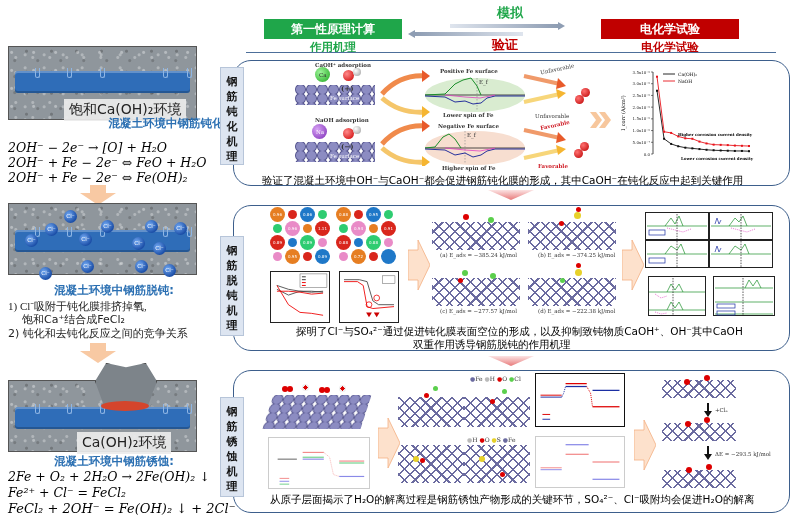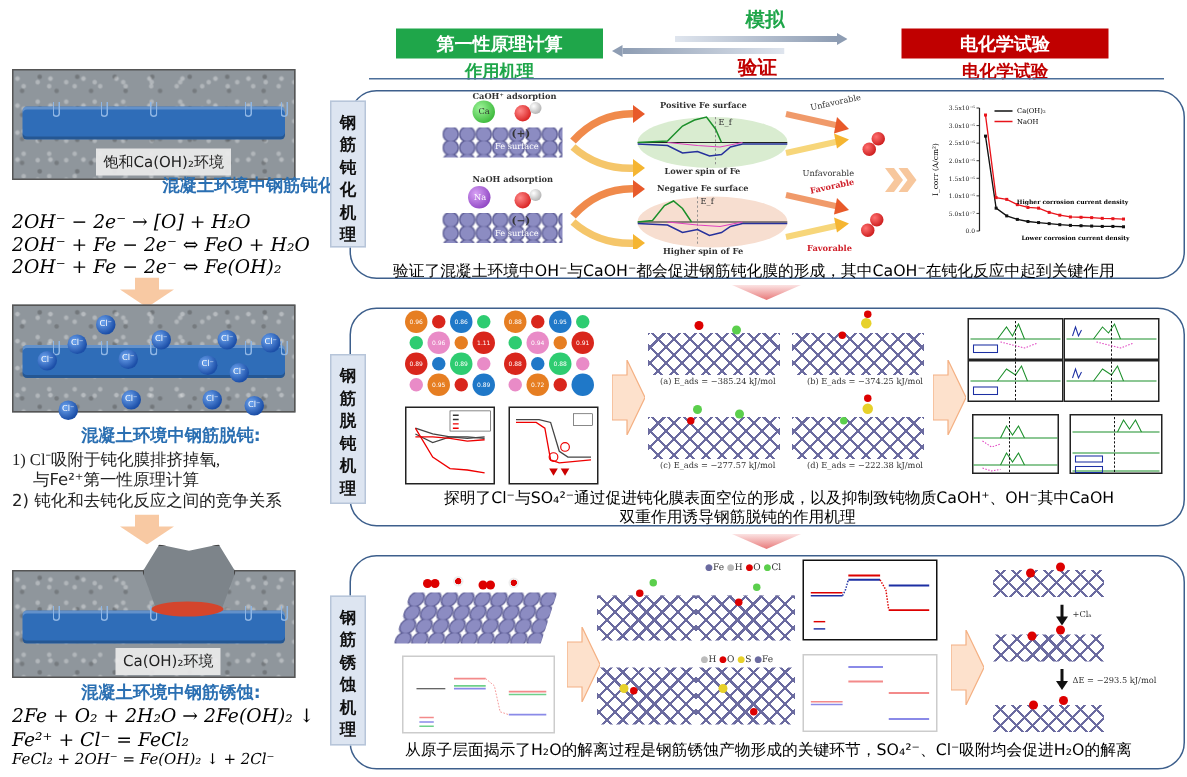--- a/index.html
+++ b/index.html
@@ -21,21 +21,21 @@
     background-size: 22px 18px, 17px 15px, 25px 21px, 19px 13px, 23px 16px;
   }
   .rebar {
     position: absolute; left: 6px; right: 6px; height: 22px;
     background: #2f6db8; border-radius: 3px;
     box-shadow: inset 0 2px 0 rgba(255,255,255,.25), inset 0 -2px 0 rgba(0,0,0,.2);
   }
   .rib { position: absolute; top: -3px; width: 5px; height: 10px; border: 1px solid #8fb6e4; border-top: none; border-radius: 0 0 3px 3px; }
   .env-label {
     position: absolute; background: rgba(235,235,235,.92); color: #222;
-    font-size: 10px; padding: 2px 5px; white-space: nowrap;
+    font-size: 14px; padding: 2px 5px; white-space: nowrap;
   }
   .section-title { position: absolute; left: 0; width: 228px; text-align: center; color: #2a6fb2; font-weight: bold; font-size: 11.5px; }
   .eq { position: absolute; left: 8px; font-size: 12.5px; white-space: nowrap; }
   .plain { position: absolute; left: 8px; font-size: 11px; white-space: nowrap; color: #222; }
   .down-arrow { position: absolute; width: 36px; height: 20px; }
   .cl-ion {
     position: absolute; width: 13px; height: 13px; border-radius: 50%;
     background: radial-gradient(circle at 35% 35%, #6fa6f0, #1c4fa8 70%);
     color: #fff; font-size: 5.5px; line-height: 13px; text-align: center;
   }
@@ -128,21 +128,21 @@
     <span class="cl-ion" style="left:70px;top:29px;">Cl⁻</span>
     <span class="cl-ion" style="left:123px;top:33px;">Cl⁻</span>
     <span class="cl-ion" style="left:144px;top:38px;">Cl⁻</span>
     <span class="cl-ion" style="left:72px;top:56px;">Cl⁻</span>
     <span class="cl-ion" style="left:126px;top:56px;">Cl⁻</span>
     <span class="cl-ion" style="left:154px;top:60px;">Cl⁻</span>
     <span class="cl-ion" style="left:30px;top:63px;">Cl⁻</span>
   </div>
   <div class="section-title" style="top:283px;">混凝土环境中钢筋脱钝:</div>
   <div class="plain" style="top:298px;font-family:Liberation Serif, serif;">1) Cl⁻吸附于钝化膜排挤掉氧,</div>
-  <div class="plain" style="top:312px;left:22px;">与Fe²⁺第一性原理计算</div>
+  <div class="plain" style="top:312px;left:22px;">饱和Ca⁺结合成FeCl₂</div>
   <div class="plain" style="top:326px;">2) 钝化和去钝化反应之间的竞争关系</div>
 
   <svg class="down-arrow" style="left:80px;top:343px;" viewBox="0 0 36 20">
     <polygon points="10,0 26,0 26,8 36,8 18,20 0,8 10,8" fill="#f8c9a3"></polygon>
   </svg>
 
   <div class="concrete" style="top:380px;width:189px;height:72px;">
     <div class="crater"></div>
     <div class="rebar" style="top:26px;">
       <span class="rib" style="left:20px"></span>
@@ -150,21 +150,21 @@
       <span class="rib" style="left:85px"></span>
         <span class="rib" style="left:148px"></span>
         <span class="rib" style="left:172px"></span>
     </div>
     <div class="rust" style="top:20px;"></div>
     <div class="env-label" style="left:68px;top:51px;">Ca(OH)₂环境</div>
   </div>
   <div class="section-title" style="top:454px;">混凝土环境中钢筋锈蚀:</div>
   <div class="eq serif" style="top:469px;">2Fe + O₂ + 2H₂O → 2Fe(OH)₂ ↓</div>
   <div class="eq serif" style="top:485px;">Fe²⁺ + Cl⁻ = FeCl₂</div>
-  <div class="eq serif" style="top:501px;font-size:10px;">FeCl₂ + 2OH⁻ = Fe(OH)₂ ↓ + 2Cl⁻</div>
+  <div class="eq serif" style="top:501px;font-size:13px;">FeCl₂ + 2OH⁻ = Fe(OH)₂ ↓ + 2Cl⁻</div>
 </div>
 
 <div>
   <div class="hdr-box" style="left:264px;top:19px;width:138px;height:20px;background:#1fa64a;">第一性原理计算</div>
   <div class="hdr-sub" style="left:264px;top:40px;width:138px;color:#1fa64a;">作用机理</div>
 
   <div class="hdr-sub" style="left:480px;top:4px;width:60px;color:#1fa64a;font-size:13px;">模拟</div>
   <svg class="hdr-arrow" style="left:450px;top:22px;width:115px;height:8px;" viewBox="0 0 115 8">
     <defs>
         <linearGradient id="gr1" x1="0" x2="1">

